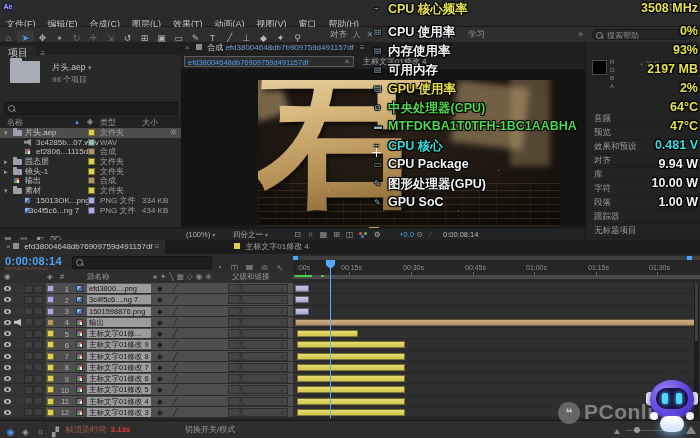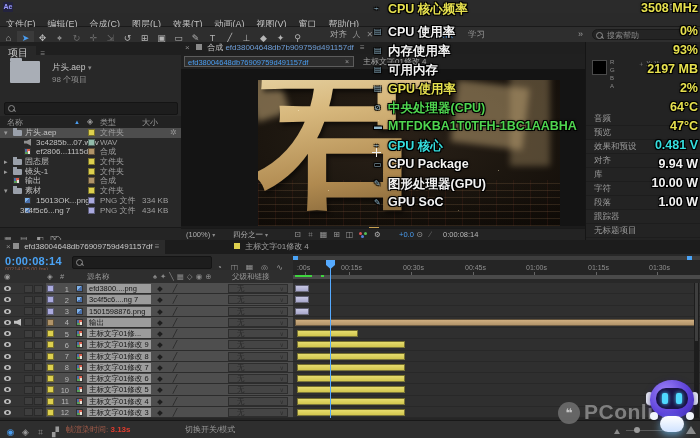--- a/index.html
+++ b/index.html
@@ -294,21 +294,21 @@
       </div>
       <div class="prow">
         <span class="ic-image" style="left: 24px;"></span>
         <span class="p-name" style="left: 36px;">15013OK...png</span>
         <span class="chip chip-lavender" style="left: 88px;"></span>
         <span class="ptype">PNG 文件</span>
         <span class="psize">334 KB</span>
       </div>
       <div class="prow">
         <span class="ic-image" style="left: 24px;"></span>
-        <span class="p-name" style="left: 20px;">3c4f5c6...ng 7</span>
+        <span class="p-name" style="left: 29px;">3c4f5c6...ng 7</span>
         <span class="chip chip-lavender" style="left: 88px;"></span>
         <span class="ptype">PNG 文件</span>
         <span class="psize">434 KB</span>
       </div>
     </div>
   <div id="proj-footer" class="abs"><span id="proj-footer-icons"><span class="pf-icon">▦</span><span class="pf-icon">▤</span><span class="pf-icon">◧</span><span class="pf-icon">⌦</span></span></div>
 </div>
 
 <div id="viewer" class="abs">
   <div id="viewer-tabstrip" class="abs">

